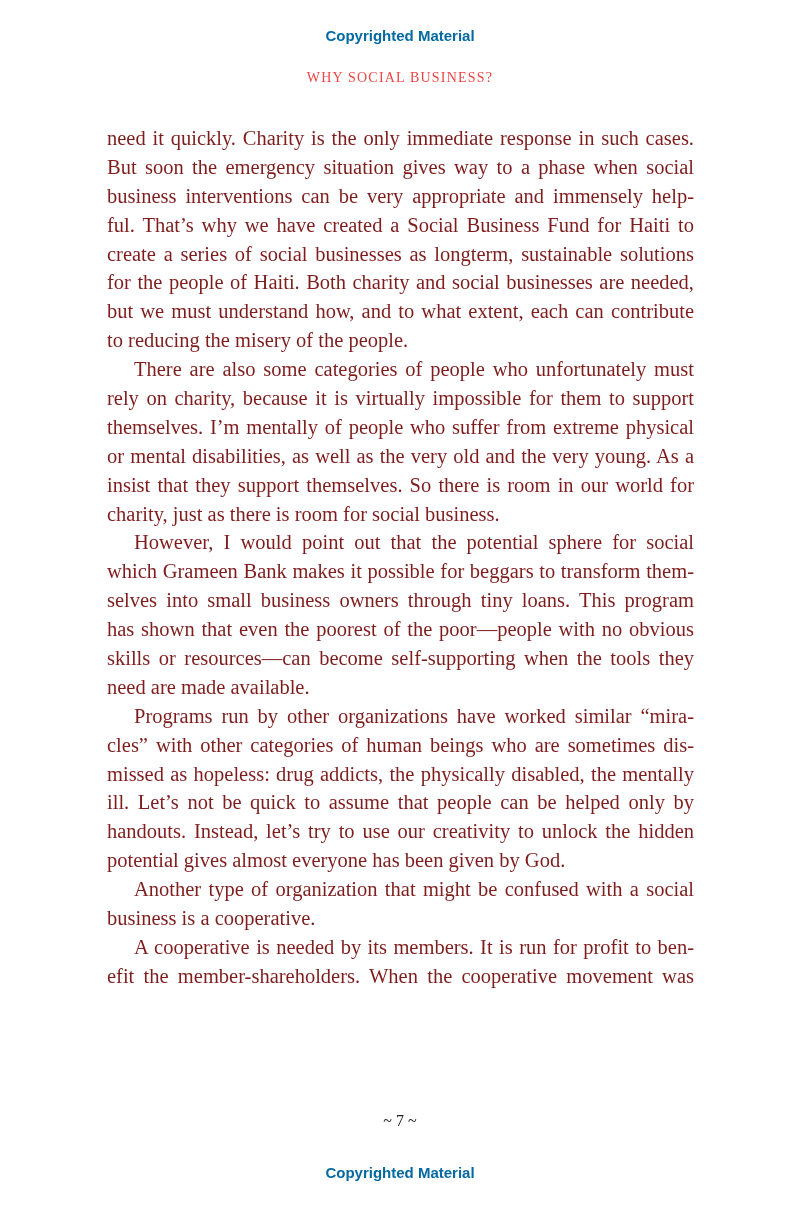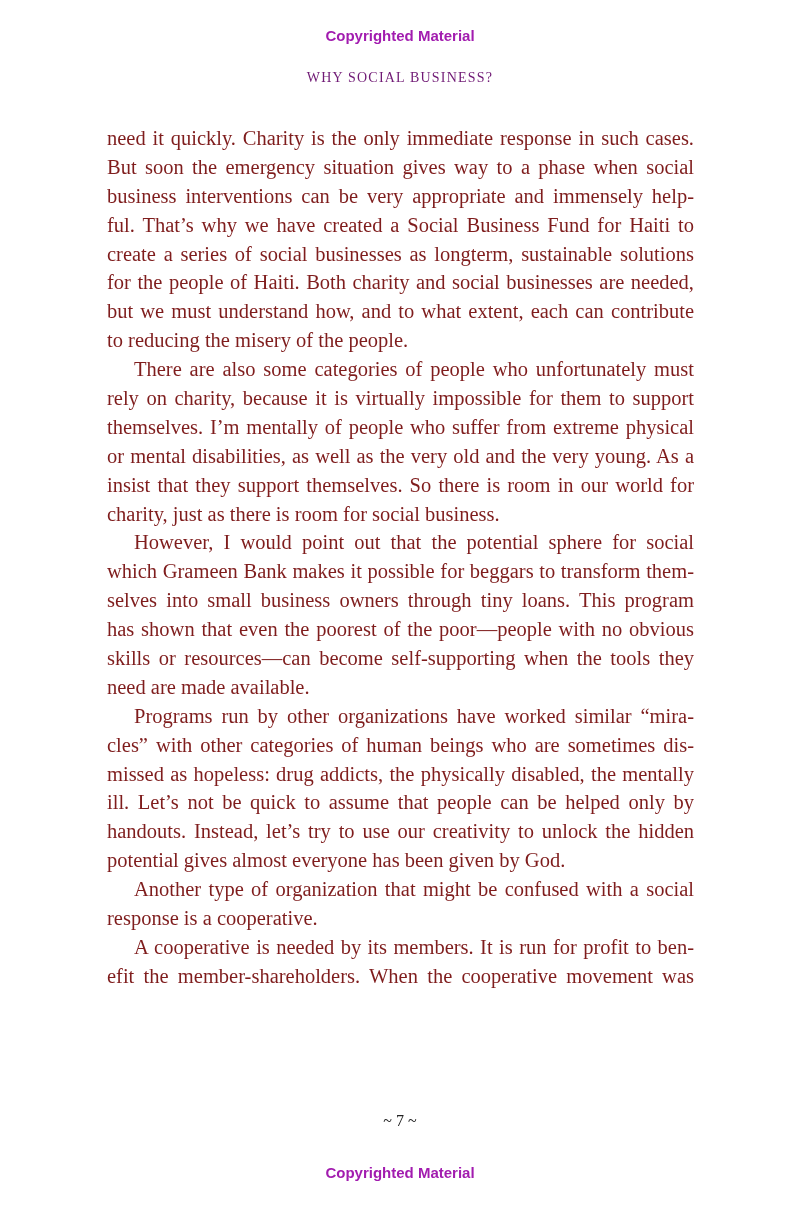--- a/index.html
+++ b/index.html
@@ -14,34 +14,34 @@
       overflow: hidden;
     }
     .watermark {
       position: absolute;
       left: 0;
       width: 800px;
       text-align: center;
       font-family: "Liberation Sans", sans-serif;
       font-weight: bold;
       font-size: 15px;
-      color: #a21caf;
+      color: #0369a1;
     }
     .watermark.top { top: 27px; }
     .watermark.bottom { top: 1164px; }
     .running-head {
       position: absolute;
       top: 70px;
       left: 0;
       width: 800px;
       text-align: center;
       font-family: "Liberation Serif", serif;
       font-size: 14px;
       letter-spacing: 1.2px;
-      color: #701a75;
+      color: #ef4444;
     }
     .body-text {
       position: absolute;
       top: 124px;
       left: 107px;
       width: 587px;
       font-family: "Liberation Serif", serif;
       font-size: 20.5px;
       color: #7f1d1d;
     }
@@ -106,21 +106,21 @@
     <div>
       <div class="line indent">Programs run by other organizations have worked similar “mira-</div>
       <div class="line">cles” with other categories of human beings who are sometimes dis-</div>
       <div class="line">missed as hopeless: drug addicts, the physically disabled, the mentally</div>
       <div class="line">ill. Let’s not be quick to assume that people can be helped only by</div>
       <div class="line">handouts. Instead, let’s try to use our creativity to unlock the hidden</div>
       <div class="line last">potential gives almost everyone has been given by God.</div>
     </div>
     <div>
       <div class="line indent">Another type of organization that might be confused with a social</div>
-      <div class="line last">response is a cooperative.</div>
+      <div class="line last">business is a cooperative.</div>
     </div>
     <div>
       <div class="line indent">A cooperative is needed by its members. It is run for profit to ben-</div>
       <div class="line">efit the member-shareholders. When the cooperative movement was</div>
     </div>
   </div>
 
 <div class="folio">~ 7 ~</div>
 
 <div class="watermark bottom">Copyrighted Material</div>

